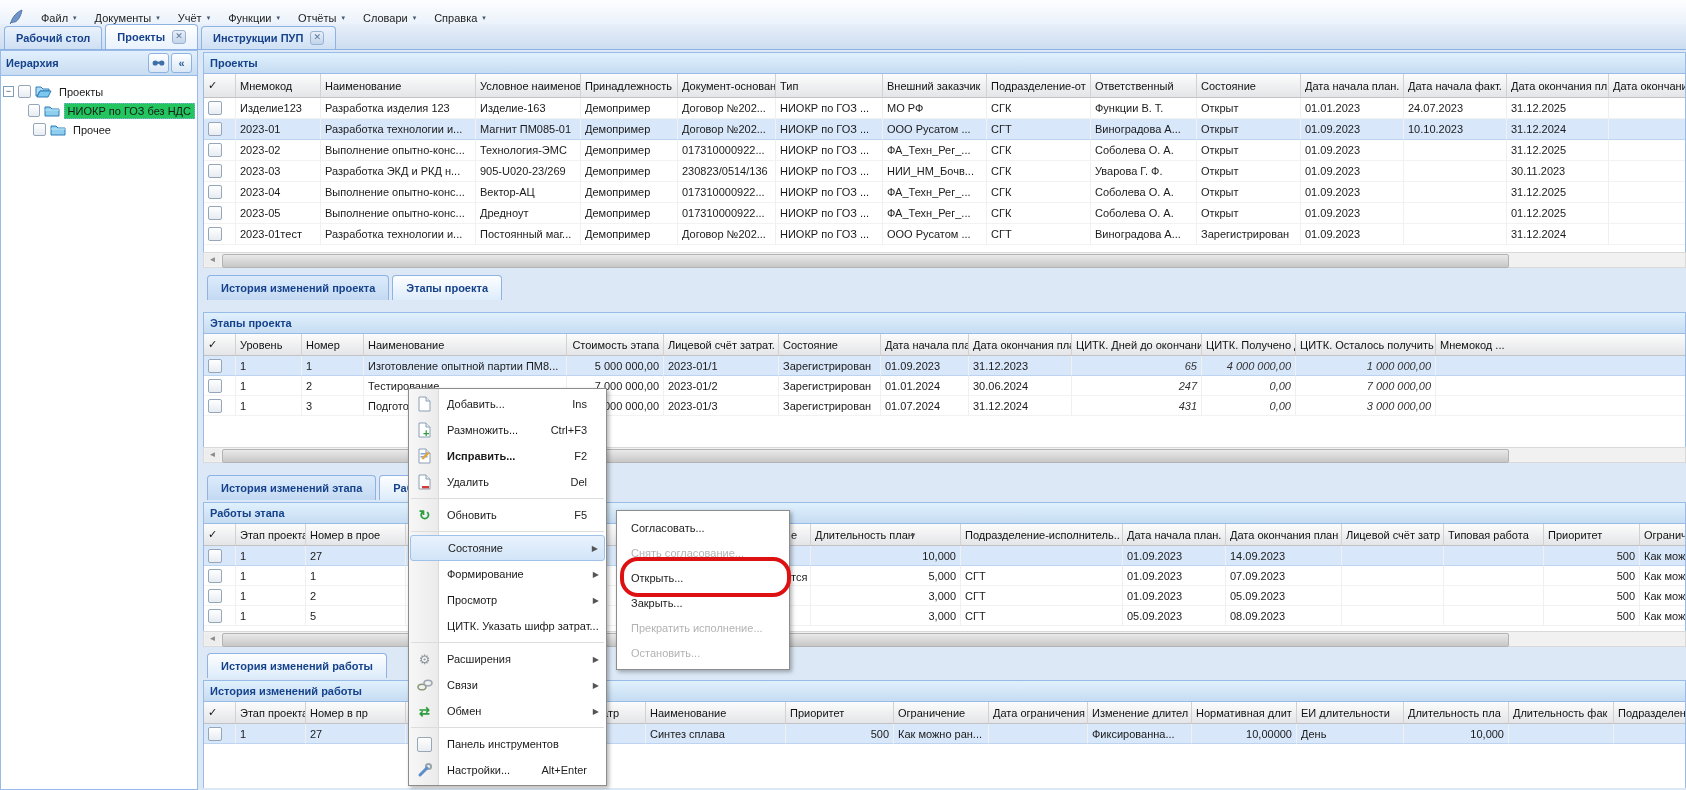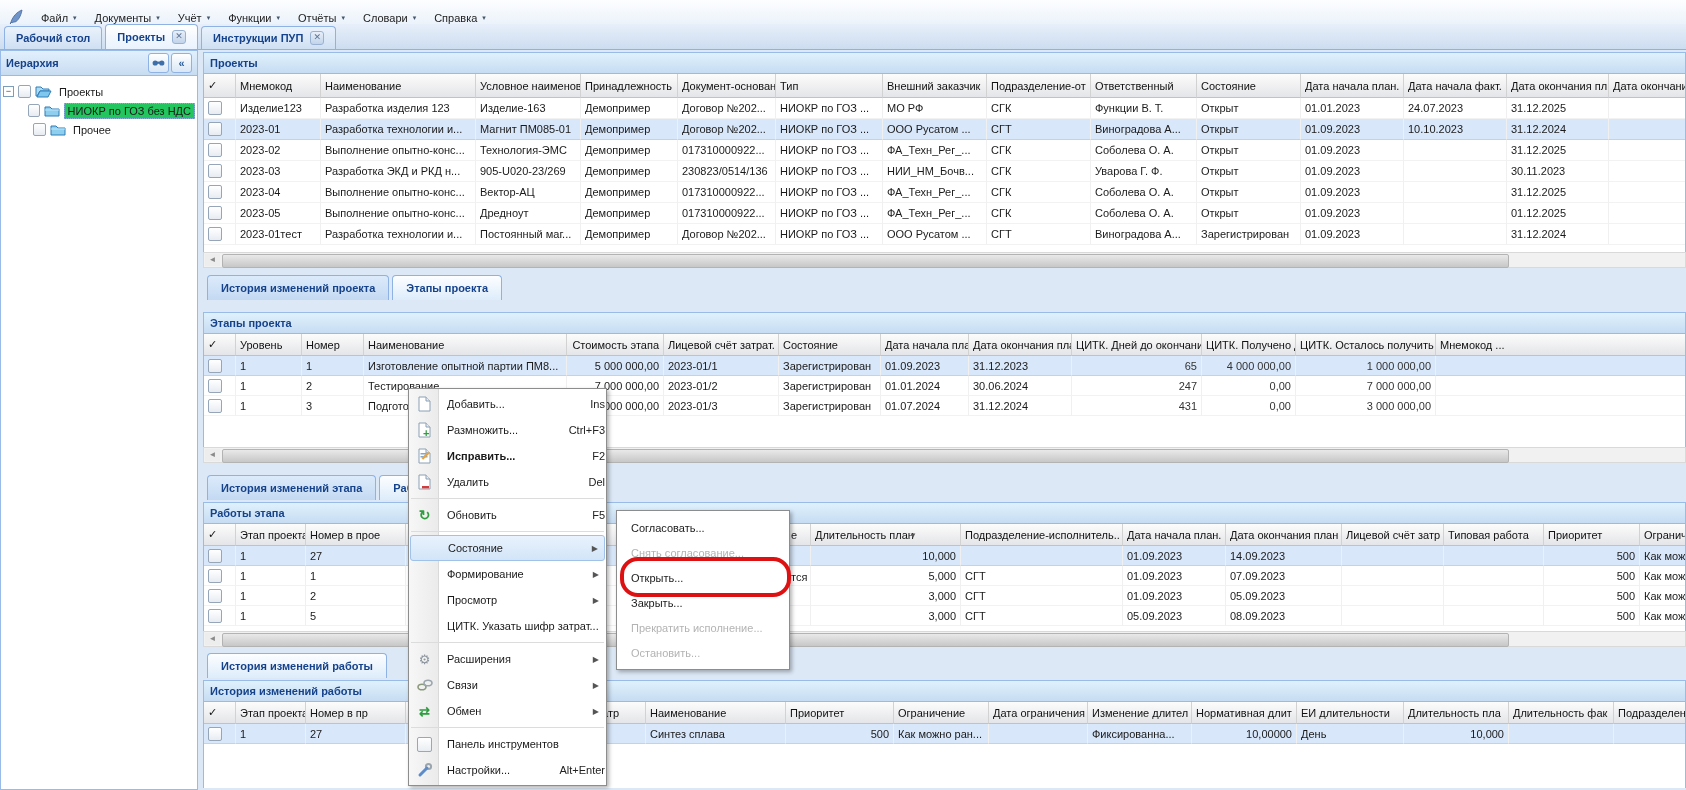--- a/index.html
+++ b/index.html
@@ -53,21 +53,21 @@
      box-sizing:border-box}
   td{border-right:1px solid #f0f0f0;border-bottom:1px solid #f2f2f2;padding:0 4px;overflow:hidden;
      white-space:nowrap;box-sizing:border-box}
   #tbl-projects th{height:24px}  #tbl-projects td{height:21px}
   #tbl-stages th,#tbl-works th,#tbl-history th{height:22px}
   #tbl-stages td,#tbl-works td,#tbl-history td{height:20px}
   tr.sel td{background:#d8e7fa;border-bottom:1px solid #bcd4f0}
   .cb{display:inline-block;width:12px;height:12px;border:1px solid #96a6b8;border-radius:2px;
       background:linear-gradient(#ffffff,#e7ecf2);vertical-align:middle}
   #tbl-stages .c4,#tbl-stages .c9,#tbl-stages .c10,#tbl-stages .c11{text-align:right}
-  #tbl-stages td.c9,#tbl-stages td.c10,#tbl-stages td.c11{color:#333}
+  #tbl-stages td.c9,#tbl-stages td.c10,#tbl-stages td.c11{font-style:italic;color:#333}
   #tbl-stages th.c9,#tbl-stages th.c10,#tbl-stages th.c11{font-style:normal}
   #tbl-works td.c6,#tbl-works td.c12{text-align:right}
   #tbl-history td.c6,#tbl-history td.c10,#tbl-history td.c12{text-align:right}
   
   .hscroll{position:absolute;left:203px;width:1483px;height:16px;background:#f1f1f1;
            border:1px solid #d9d9d9;box-sizing:border-box}
   .sb-btn{position:absolute;left:1px;top:1px;width:15px;height:12px;color:#8a8a8a;font-size:8px;
           text-align:center;line-height:12px;background:#ededed}
   .sb-thumb{position:absolute;left:18px;top:1px;width:1285px;height:12px;border:1px solid #b3b3b3;
             border-radius:2px;background:linear-gradient(#e9e9e9,#c7c7c7)}
@@ -79,21 +79,21 @@
           background:linear-gradient(#dcebfb,#c3d9f2)}
   .subtab.active{background:linear-gradient(#fdfeff,#ddecfb)}
   
   .ctxmenu{position:absolute;left:408px;top:388px;width:199px;background:#fff;border:1px solid #8d8d8d;
            box-shadow:2px 2px 4px rgba(0,0,0,.3);padding:2px 0;z-index:50;box-sizing:border-box}
   .gutter{position:absolute;left:0;top:0;bottom:0;width:29px;background:linear-gradient(to right,#f7f7f7,#ebebeb);
           border-right:1px solid #d9d9d9}
   .mi{position:relative;height:26px;display:flex;align-items:center;margin:0 1px}
   .mi .ico{width:29px;display:flex;align-items:center;justify-content:center;flex:none}
   .mi .lbl{flex:1;padding-left:8px}
-  .mi .sc{padding-right:0;color:#222}
+  .mi .sc{padding-right:18px;color:#222}
   .mi .arr{padding-right:6px;color:#555;font-size:8px}
   .mi.bold .lbl{font-weight:bold}
   .mi.hl{background:linear-gradient(#e9f2fd,#d2e5f8);border:1px solid #a0c2e8;border-radius:3px;height:24px}
   .msep{height:1px;background:#dcdcdc;margin:3px 2px 3px 2px}
   .mcb{display:inline-block;width:13px;height:13px;border:1px solid #9aa7b5;border-radius:2px;
        background:linear-gradient(#ffffff,#e9edf2)}
   
   .submenu{position:absolute;left:616px;top:510px;width:174px;background:#fff;border:1px solid #8d8d8d;
            box-shadow:2px 2px 4px rgba(0,0,0,.3);padding:4px 0;z-index:55;box-sizing:border-box}
   .smi{height:25px;display:flex;align-items:center;padding-left:14px;color:#1a1a1a}

